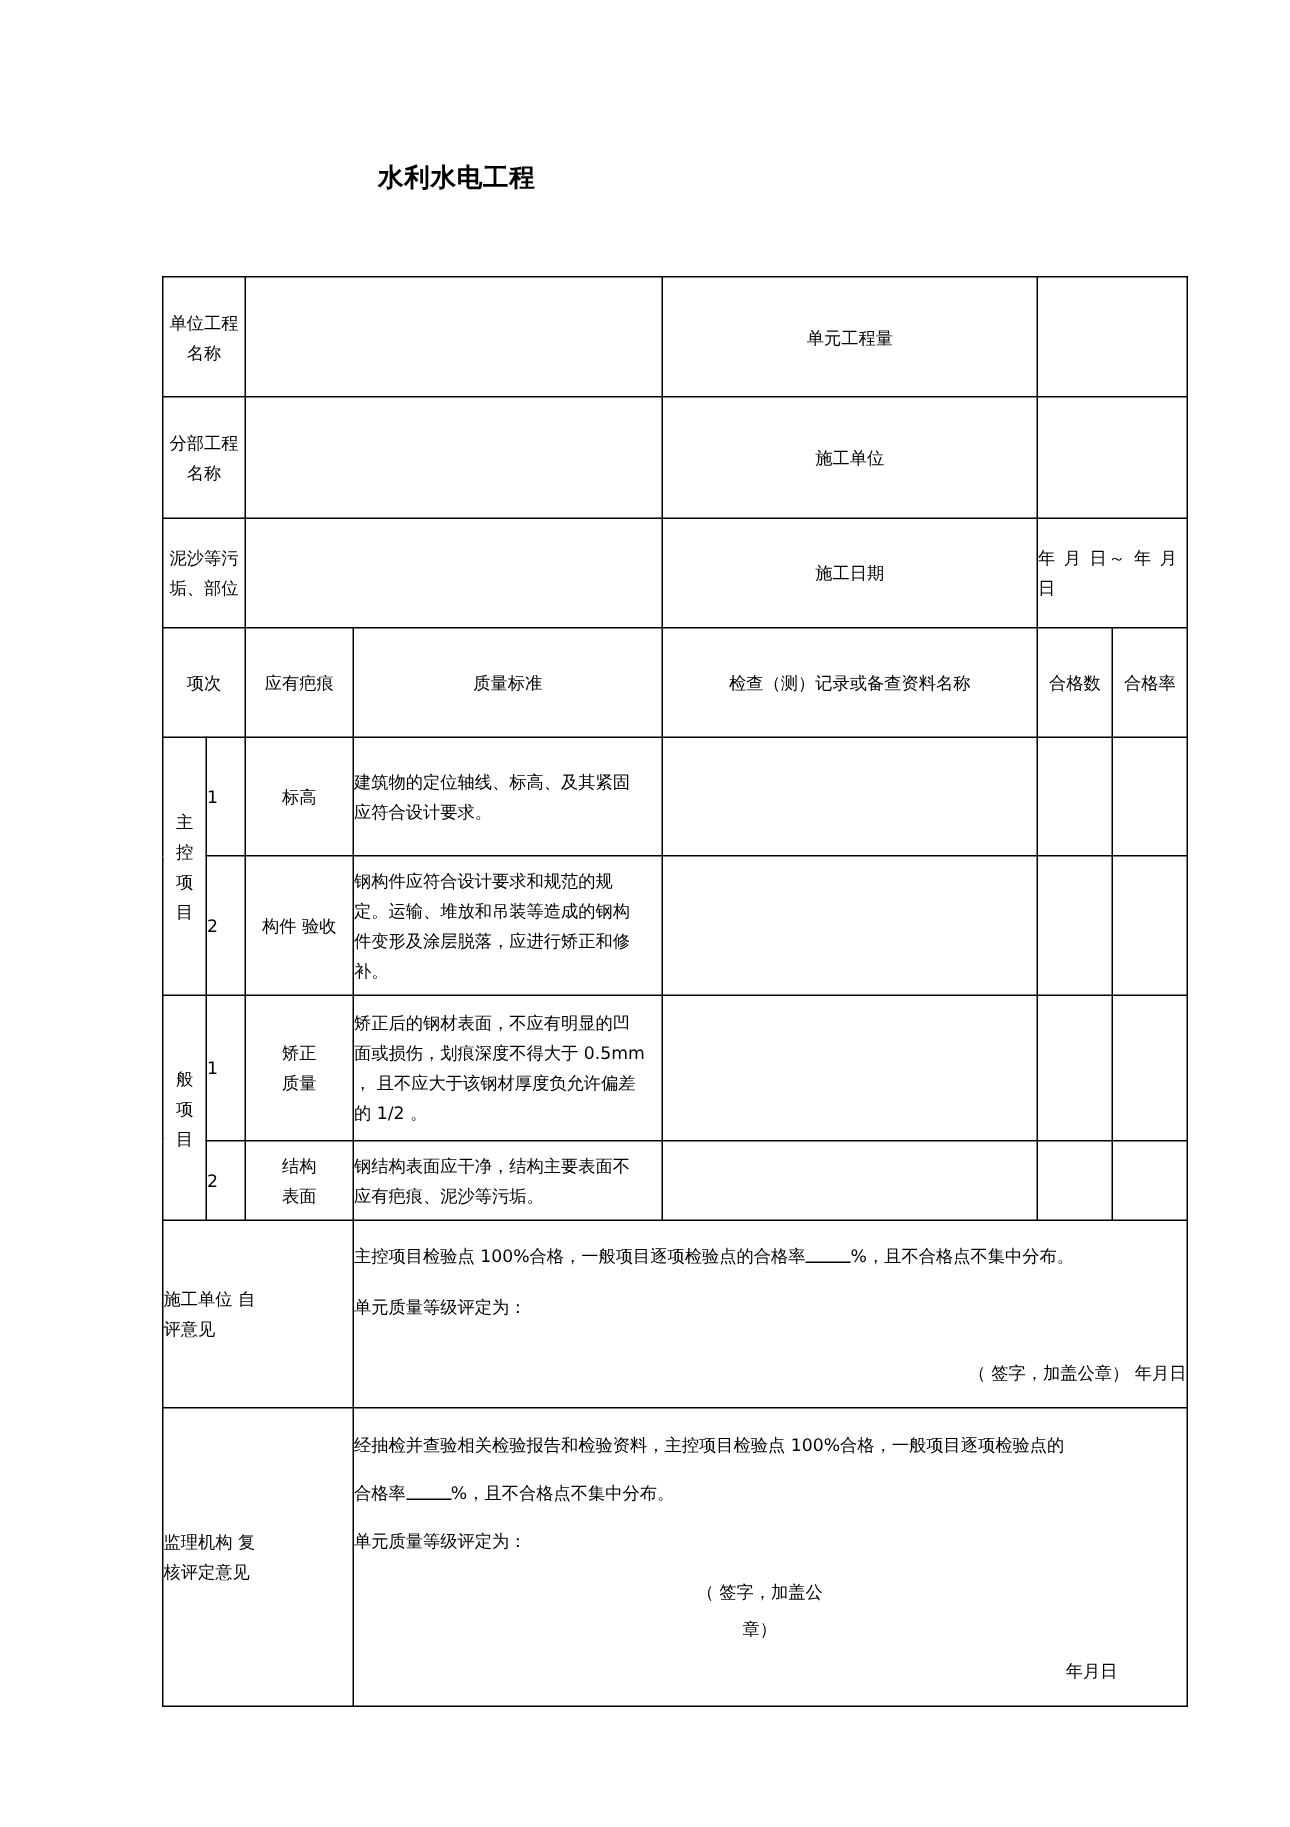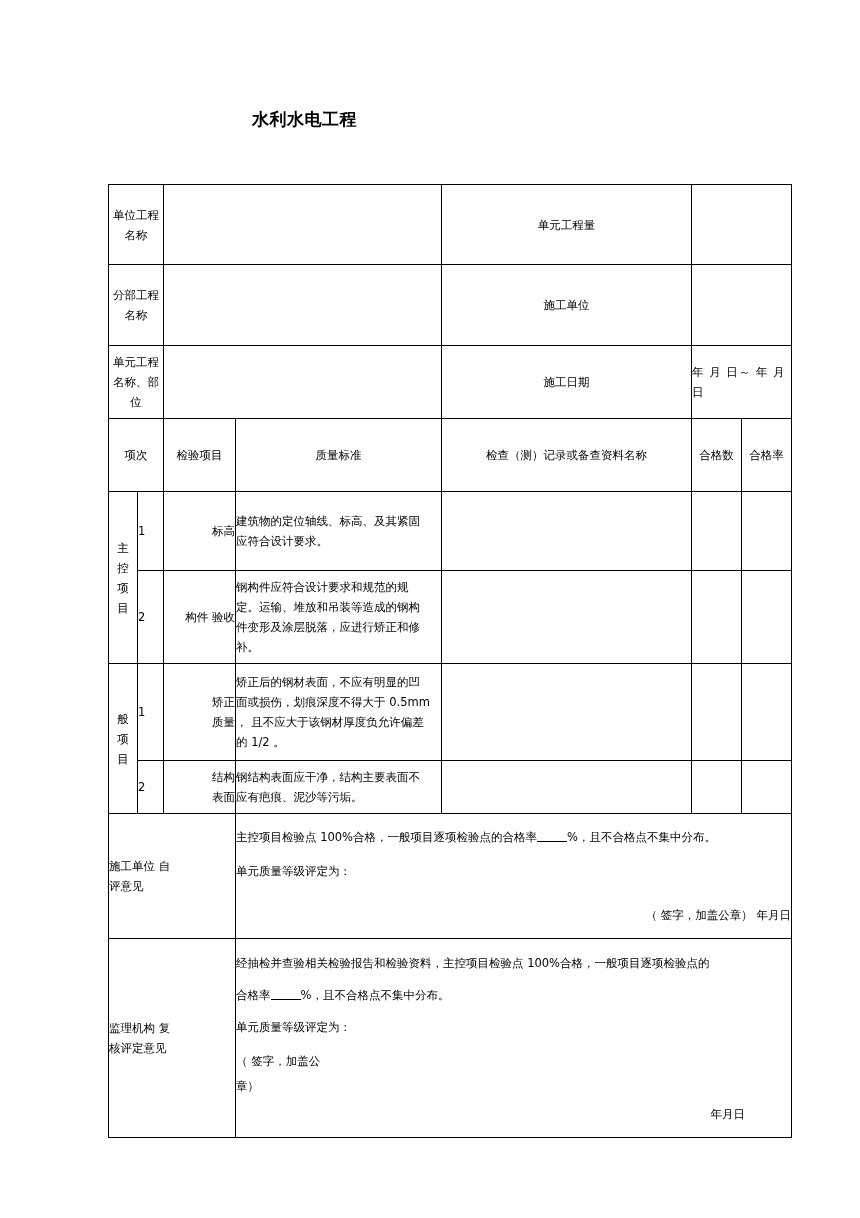--- a/index.html
+++ b/index.html
@@ -92,21 +92,21 @@
   .seq-num {
     text-align: left;
     font-size: 11.5px;
     padding-left: 3px;
     vertical-align: bottom;
     padding-bottom: 2px;
   }
   .seq-num.mid { vertical-align: middle; padding-bottom: 0; }
 
   .item-name {
-    text-align: right;
+    text-align: center;
     font-size: 11.5px;
     line-height: 21px;
   }
 
   .std-cell {
     text-align: left;
     font-size: 11.5px;
     line-height: 22px;
     padding: 3px 5px 3px 6px;
     vertical-align: middle;
@@ -131,21 +131,21 @@
     padding: 12px 14px 10px 14px;
     vertical-align: top;
   }
   .op-line { margin: 0 0 14px 0; }
   .op-line.tight { margin-bottom: 12px; }
   .op-sign {
     text-align: right;
     margin-top: 24px;
   }
   .op-sign2 {
-    text-align: left;
+    text-align: center;
     margin-top: 5px;
     padding-right: 14px;
   }
   .op-date2 {
     text-align: right;
     margin-top: 8px;
     padding-right: 46px;
   }
   .blank-ul {
     display: inline-block;
@@ -186,29 +186,29 @@
       </tr>
 
       <tr>
         <td class="info-label r-top2" colspan="2">分部工程名称</td>
         <td class="cell-pad" colspan="2"></td>
         <td class="info-label">施工单位</td>
         <td class="cell-pad" colspan="2"></td>
       </tr>
 
       <tr>
-        <td class="info-label r-top3" colspan="2">单元工程名称、部位</td>
+        <td class="info-label r-top3" colspan="2">泥沙等污垢、部位</td>
         <td class="cell-pad" colspan="2"></td>
         <td class="info-label">施工日期</td>
         <td class="date-cell" colspan="2">年 月 日～ 年 月 日</td>
       </tr>
 
       <tr>
         <td class="hdr" colspan="2">项次</td>
-        <td class="hdr">检验项目</td>
+        <td class="hdr">应有疤痕</td>
         <td class="hdr">质量标准</td>
         <td class="hdr">检查（测）记录或备查资料名称</td>
         <td class="hdr">合格数</td>
         <td class="hdr">合格率</td>
       </tr>
 
       <tr>
         <td class="group-label" rowspan="2">
           <span>主</span>
           <span>控</span>

